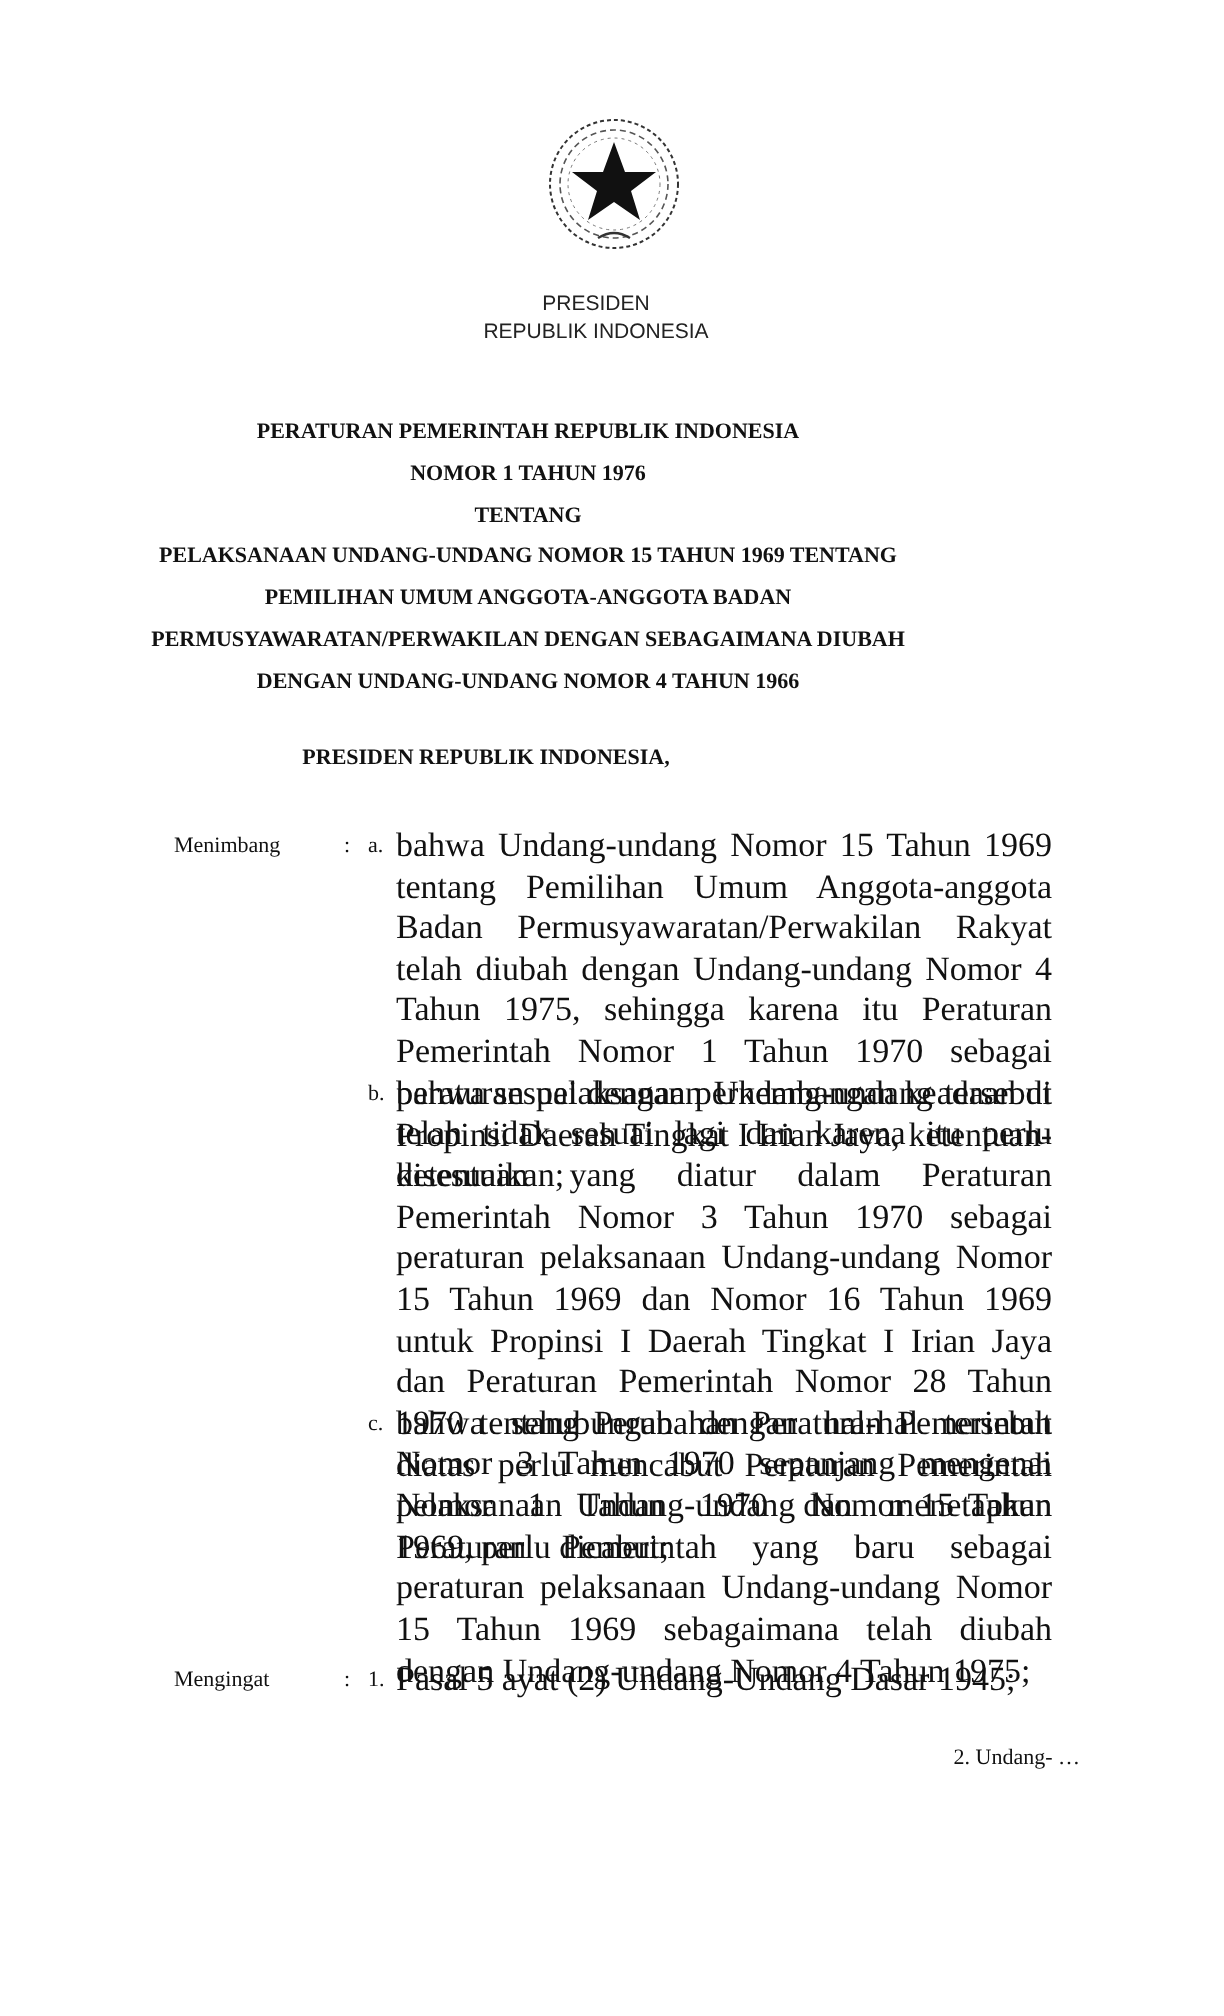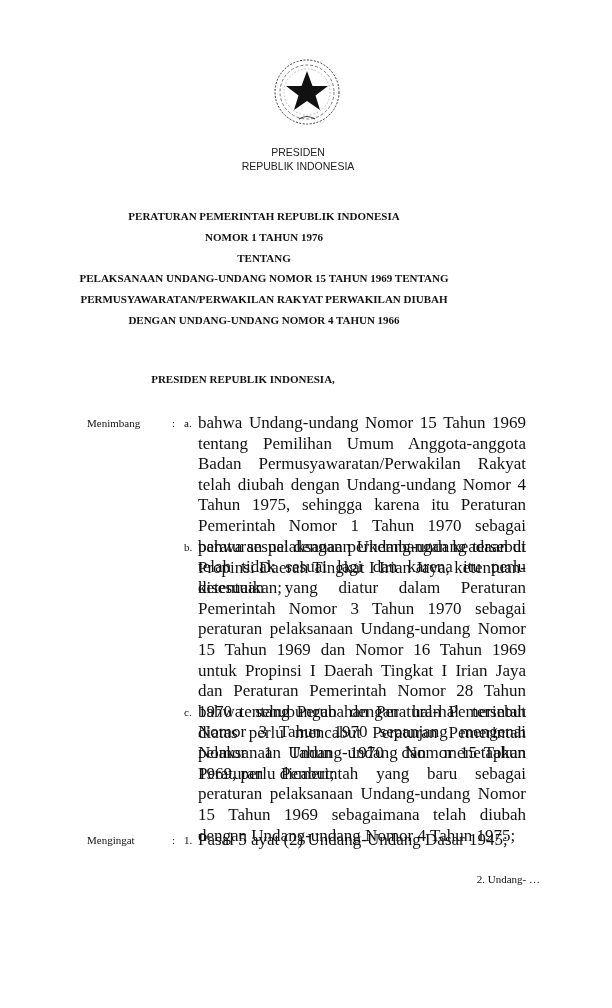--- a/index.html
+++ b/index.html
@@ -28,21 +28,22 @@
 </svg>
 
 <div class="presiden p1">PRESIDEN</div>
 <div class="presiden p2">REPUBLIK INDONESIA</div>
 
 <div class="title-block">
   <div>PERATURAN PEMERINTAH REPUBLIK INDONESIA</div>
   <div>NOMOR 1 TAHUN 1976</div>
   <div>TENTANG</div>
   <div>PELAKSANAAN UNDANG-UNDANG NOMOR 15 TAHUN 1969 TENTANG</div>
-  <div>PERMUSYAWARATAN/PERWAKILAN RAKYAT PERWAKILAN DIUBAH</div>
+  <div>PEMILIHAN UMUM ANGGOTA-ANGGOTA BADAN</div>
+  <div>PERMUSYAWARATAN/PERWAKILAN DENGAN SEBAGAIMANA DIUBAH</div>
   <div>DENGAN UNDANG-UNDANG NOMOR 4 TAHUN 1966</div>
 </div>
 
 <div class="preamble">PRESIDEN REPUBLIK INDONESIA,</div>
 
 <div class="label" style="top:417px">Menimbang</div>
 <div class="colon" style="top:417px">:</div>
 
 <div class="marker" style="top:417px">a.</div>
 <div class="para" style="top:413px">bahwa Undang-undang  Nomor 15 Tahun 1969 tentang Pemilihan Umum Anggota-anggota Badan Permusyawaratan/Perwakilan Rakyat telah diubah dengan Undang-undang  Nomor 4 Tahun 1975, sehingga karena itu Peraturan Pemerintah  Nomor 1 Tahun 1970 sebagai peraturan pelaksanaan Undang-undang tersebut telah tidak sesuai lagi dan karena itu perlu disesuaikan;</div>

